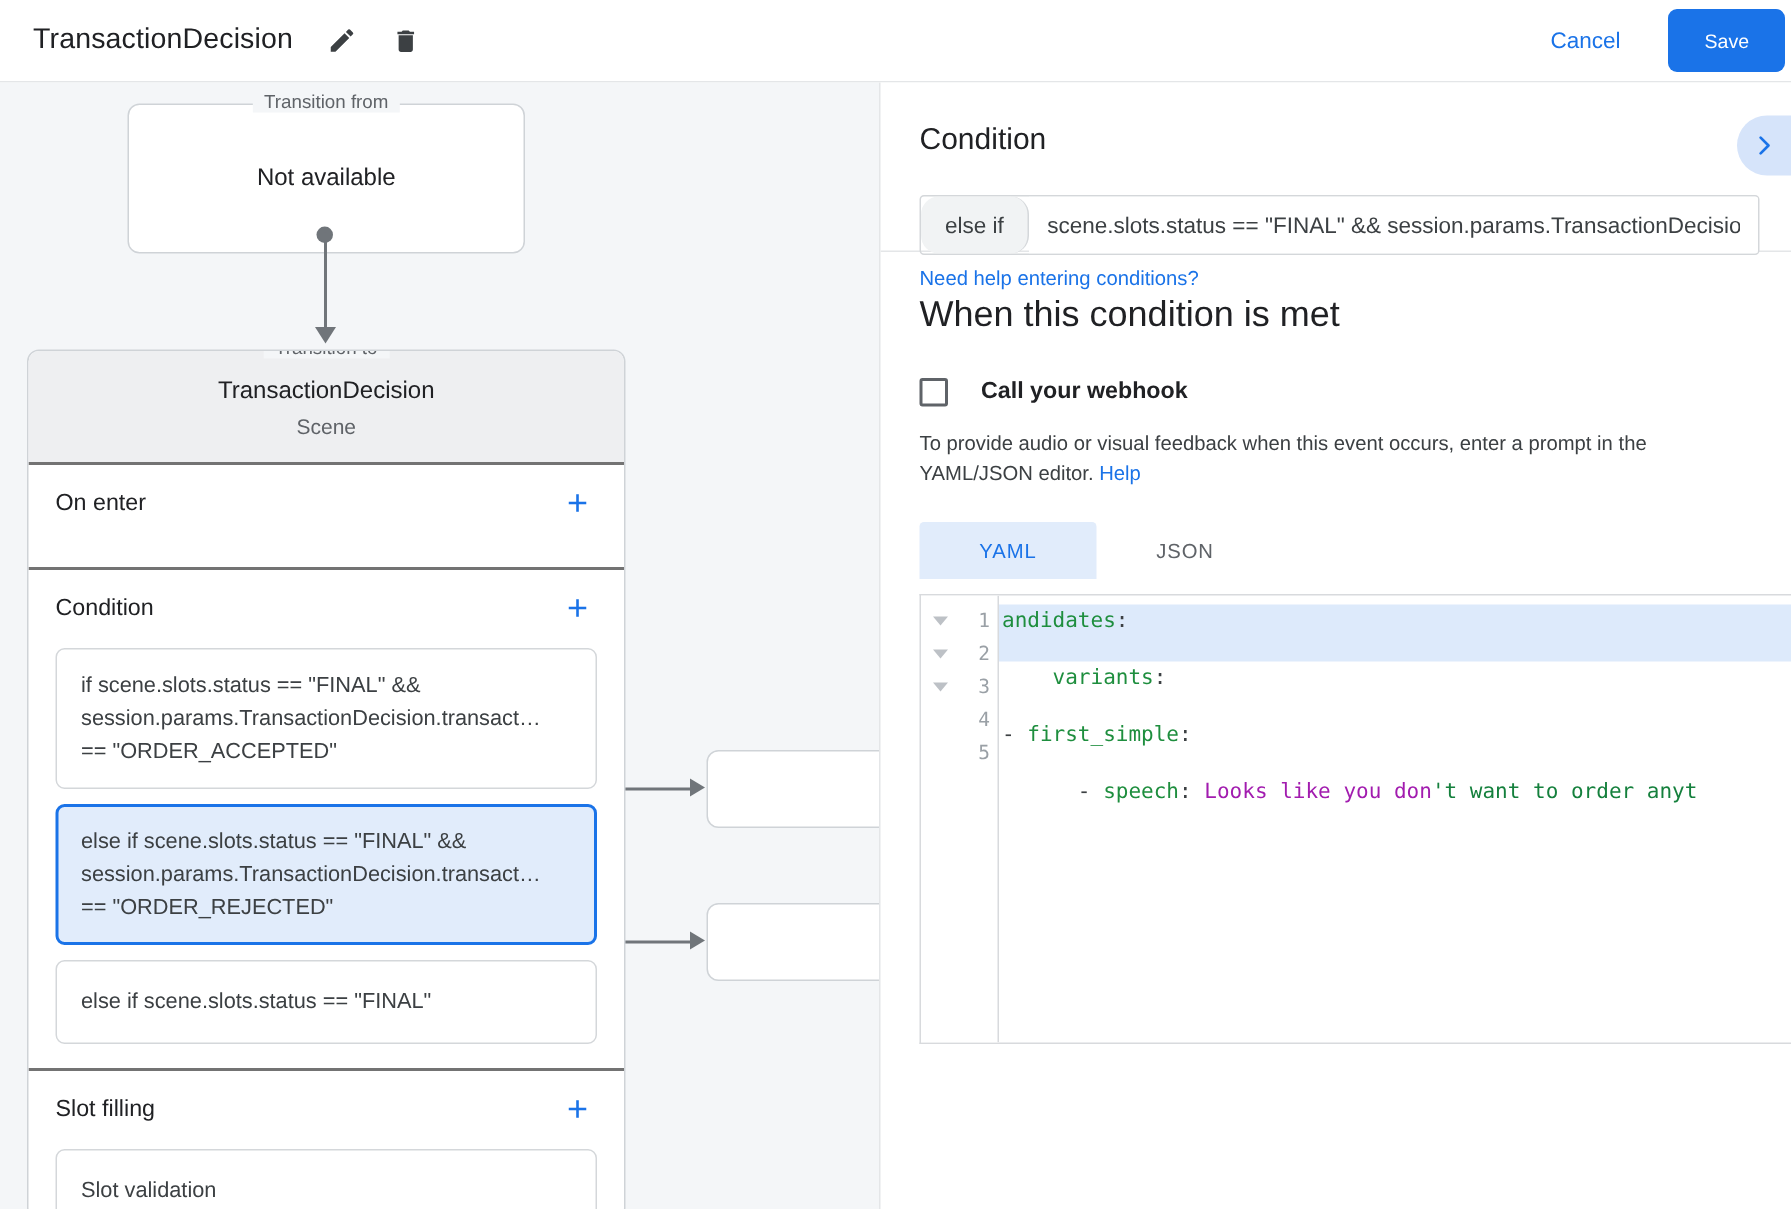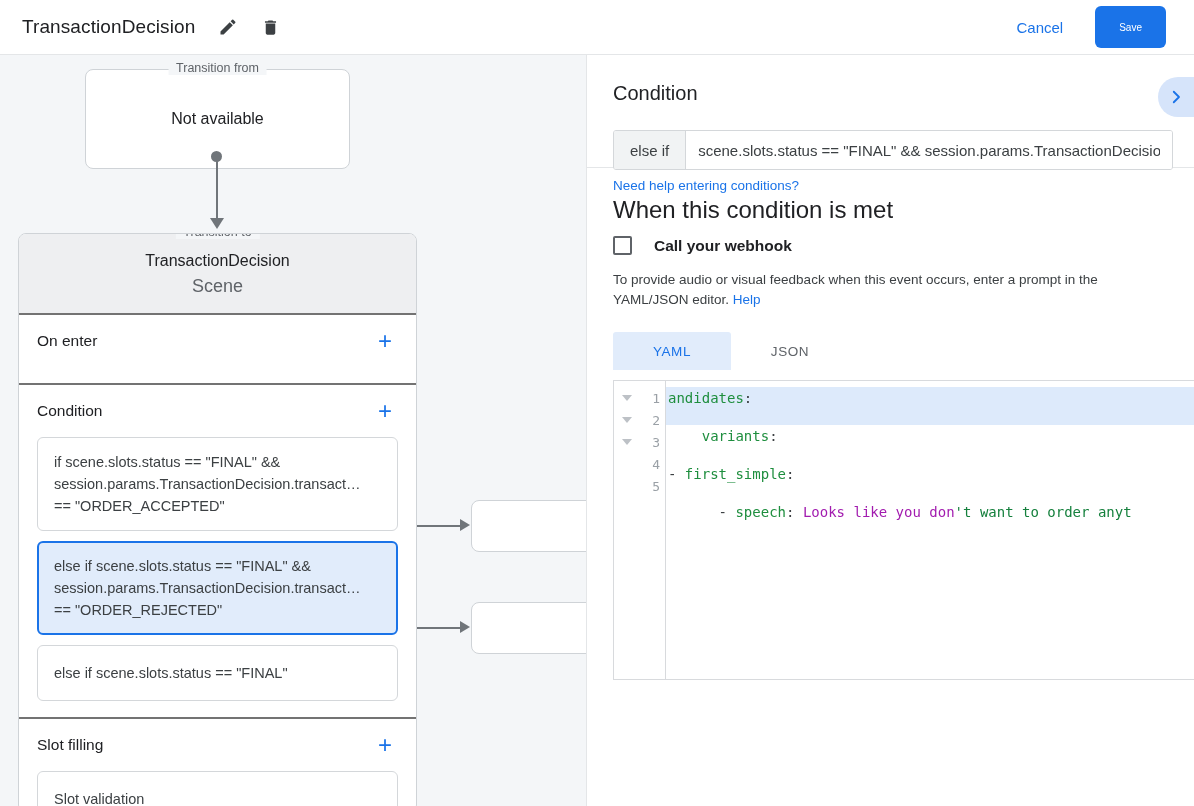--- a/index.html
+++ b/index.html
@@ -23,31 +23,31 @@
     margin-left: 22px;
     font-size: 19px; color: #202124; letter-spacing: .1px;
   }
   .icon-btn {
     width: 34px; height: 34px; margin-left: 8px;
     display: flex; align-items: center; justify-content: center;
     border-radius: 50%; cursor: pointer;
   }
   .icon-btn:first-of-type { margin-left: 16px; }
   .topbar-right {
-    margin-left: auto; display: flex; align-items: center; padding-right: 28px;
+    margin-left: auto; display: flex; align-items: center; padding-right: 4px;
   }
   .cancel-link {
     color: #1a73e8; font-size: 15px; font-weight: 500;
     padding: 9px 14px; border-radius: 4px; cursor: pointer;
     background: none; border: none;
   }
   .save-btn {
     margin-left: 18px;
     background: #1a73e8; color: #ffffff;
-    font-size: 10px; font-weight: 500;
+    font-size: 13px; font-weight: 500;
     border: none; border-radius: 6px;
     padding: 0 24px; height: 42px;
     cursor: pointer;
   }
 
   
   .canvas {
     position: absolute; left: 0; top: 55px; width: 586px; height: 751px;
     background: #f4f6f8; overflow: hidden;
   }
@@ -92,21 +92,21 @@
   }
   #scene-panel .legend {
     position: absolute; top: -9px; left: 50%; transform: translateX(-50%);
     background: #f4f6f8; padding: 0 8px;
     font-size: 12.5px; color: #5f6368; z-index: 3;
   }
   .scene-head {
     background: #eeeff1; padding: 18px 0 16px; text-align: center;
   }
   .scene-head .scene-name { font-size: 16px; color: #202124; }
-  .scene-head .scene-type { font-size: 18px; color: #5f6368; margin-top: 6px; }
+  .scene-head .scene-type { font-size: 14px; color: #5f6368; margin-top: 6px; }
 
   .section { border-top: 2px solid #737373; padding: 0 18px 16px; }
   .section-header {
     display: flex; align-items: center; justify-content: space-between;
     height: 52px;
   }
   .section-title { font-size: 15.5px; color: #202124; }
   .plus-btn {
     color: #1a73e8; font-size: 24px; line-height: 1;
     width: 26px; height: 26px; display: flex; align-items: center;
@@ -162,36 +162,36 @@
   }
   .cond-row {
     position: absolute; left: 26px; top: 75px;
     display: flex; align-items: stretch;
     width: 560px; height: 40px;
     border: 1px solid #d4d7da; border-radius: 3px; overflow: hidden;
   }
   .cond-prefix {
     background: #f1f3f4; border-right: 1px solid #d4d7da;
     display: flex; align-items: center; padding: 0 16px;
-    font-size: 15px; color: #3c4043;
+    font-size: 15px; color: #3c4043; border-radius: 12px;
   }
   .cond-input {
     flex: 1; border: none; outline: none;
     padding: 0 12px; font-size: 15px; color: #3c4043;
     font-family: "Liberation Sans", sans-serif;
     background: #ffffff; white-space: nowrap; overflow: hidden;
   }
   .help-link {
     position: absolute; left: 26px; top: 123px;
     color: #1a73e8; font-size: 13.5px; cursor: pointer;
   }
 
   .rp-body { padding: 28px 26px 0; }
   .rp-section-title { font-size: 24px; color: #202124; }
-  .check-row { display: flex; align-items: center; margin-top: 12px; }
+  .check-row { display: flex; align-items: flex-start; margin-top: 28px; }
   .cbox {
     width: 19px; height: 19px; border: 2px solid #5f6368;
     border-radius: 2px; background: #ffffff; cursor: pointer;
     flex: 0 0 auto;
   }
   .cbox.checked {
     background: #4285f4; border-color: #4285f4;
     display: flex; align-items: center; justify-content: center;
   }
   .check-label {

